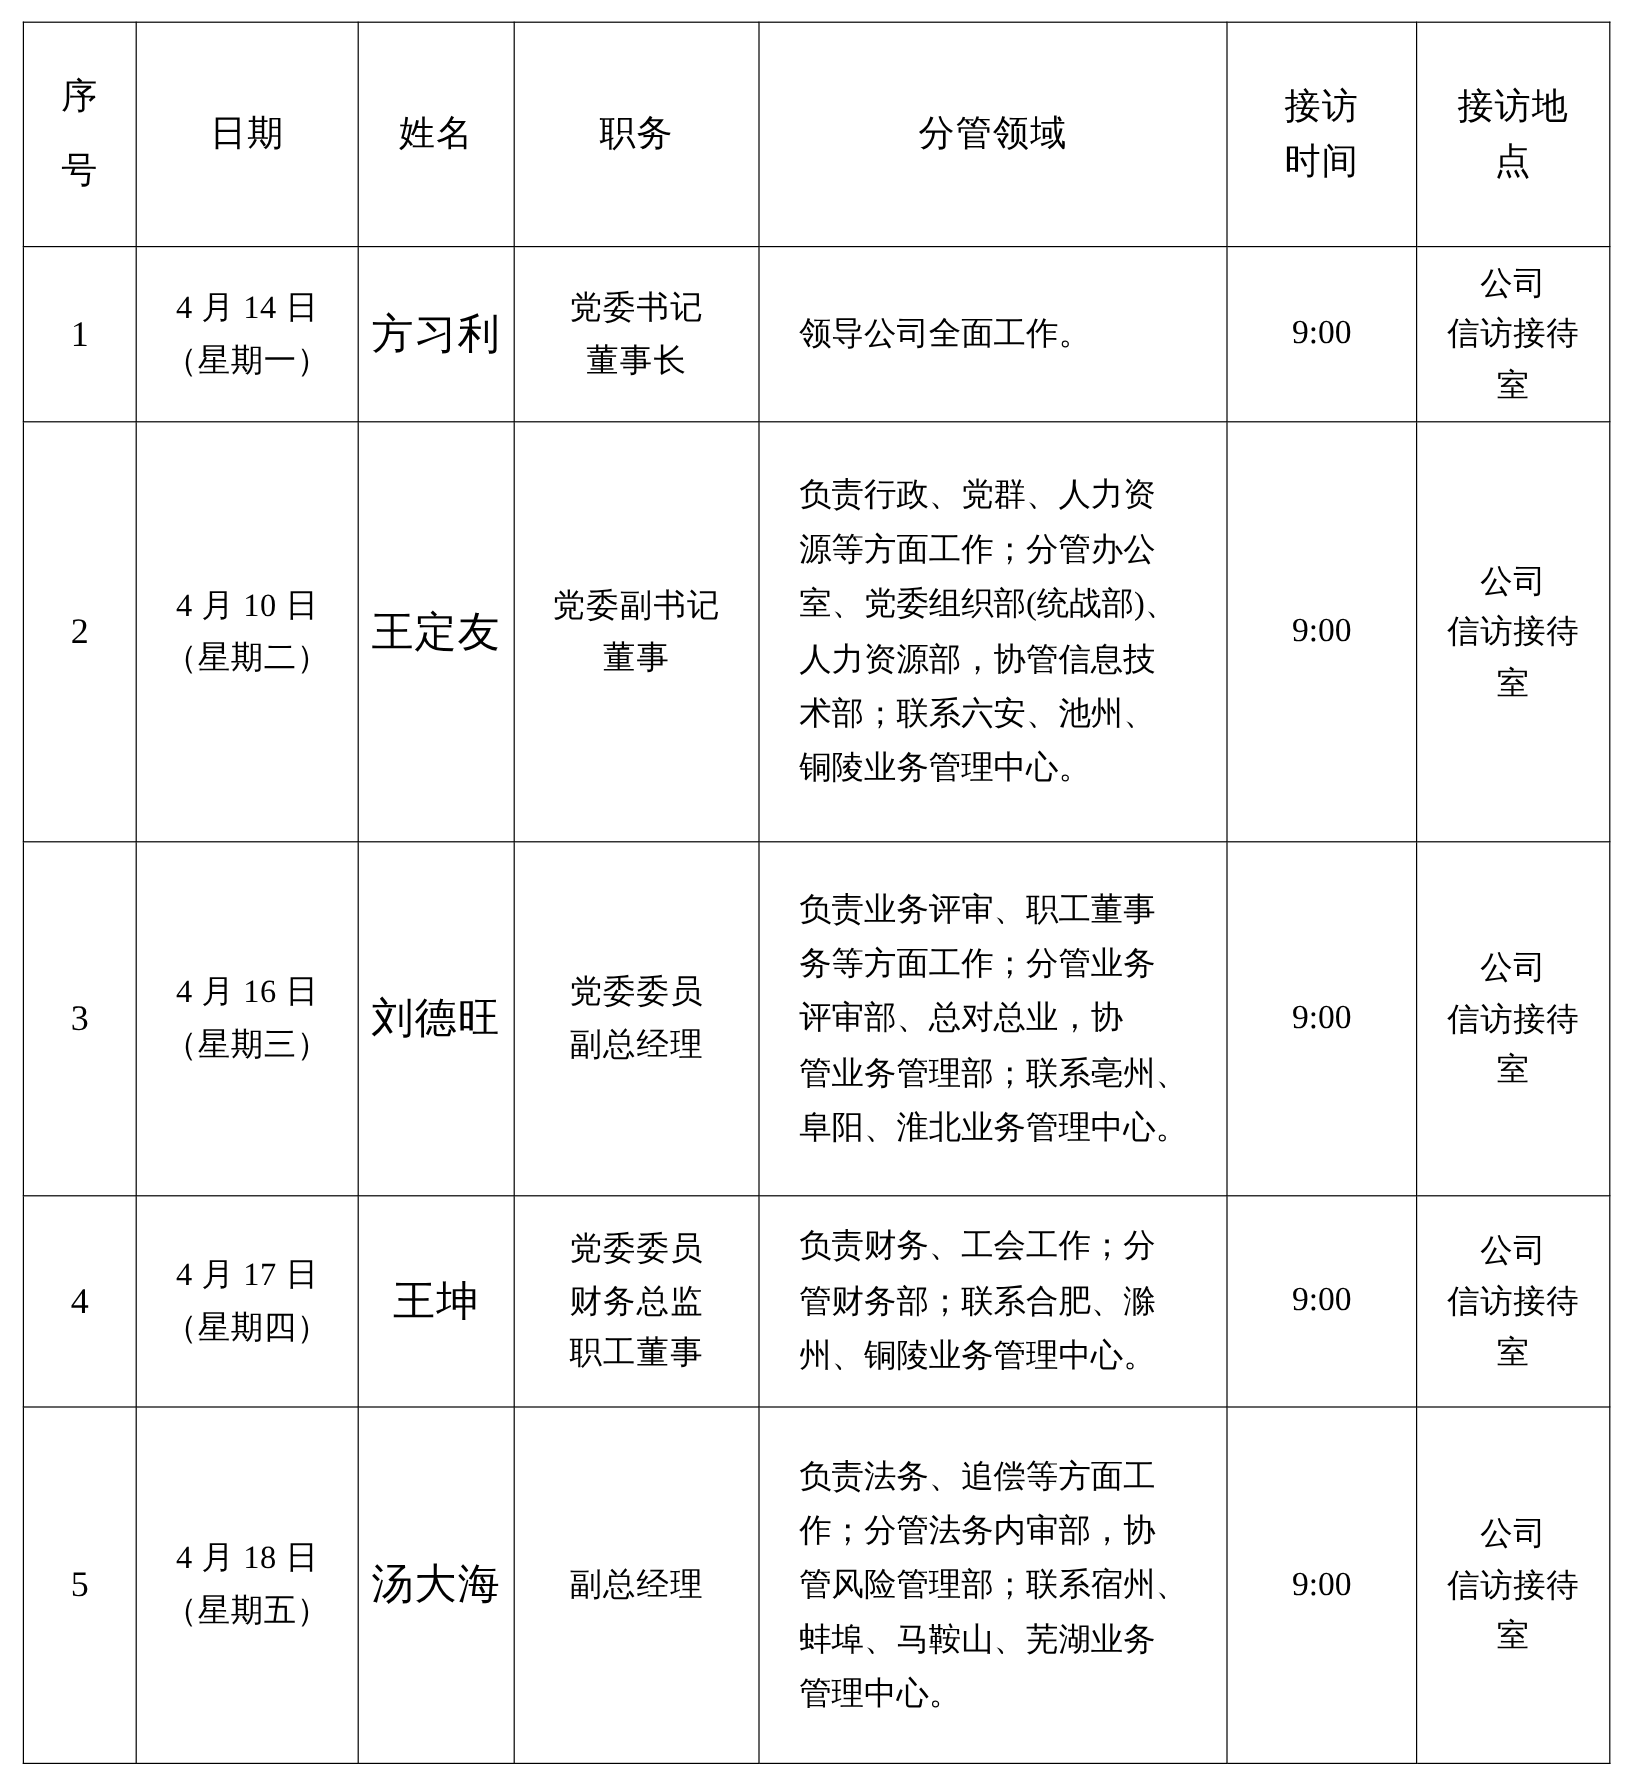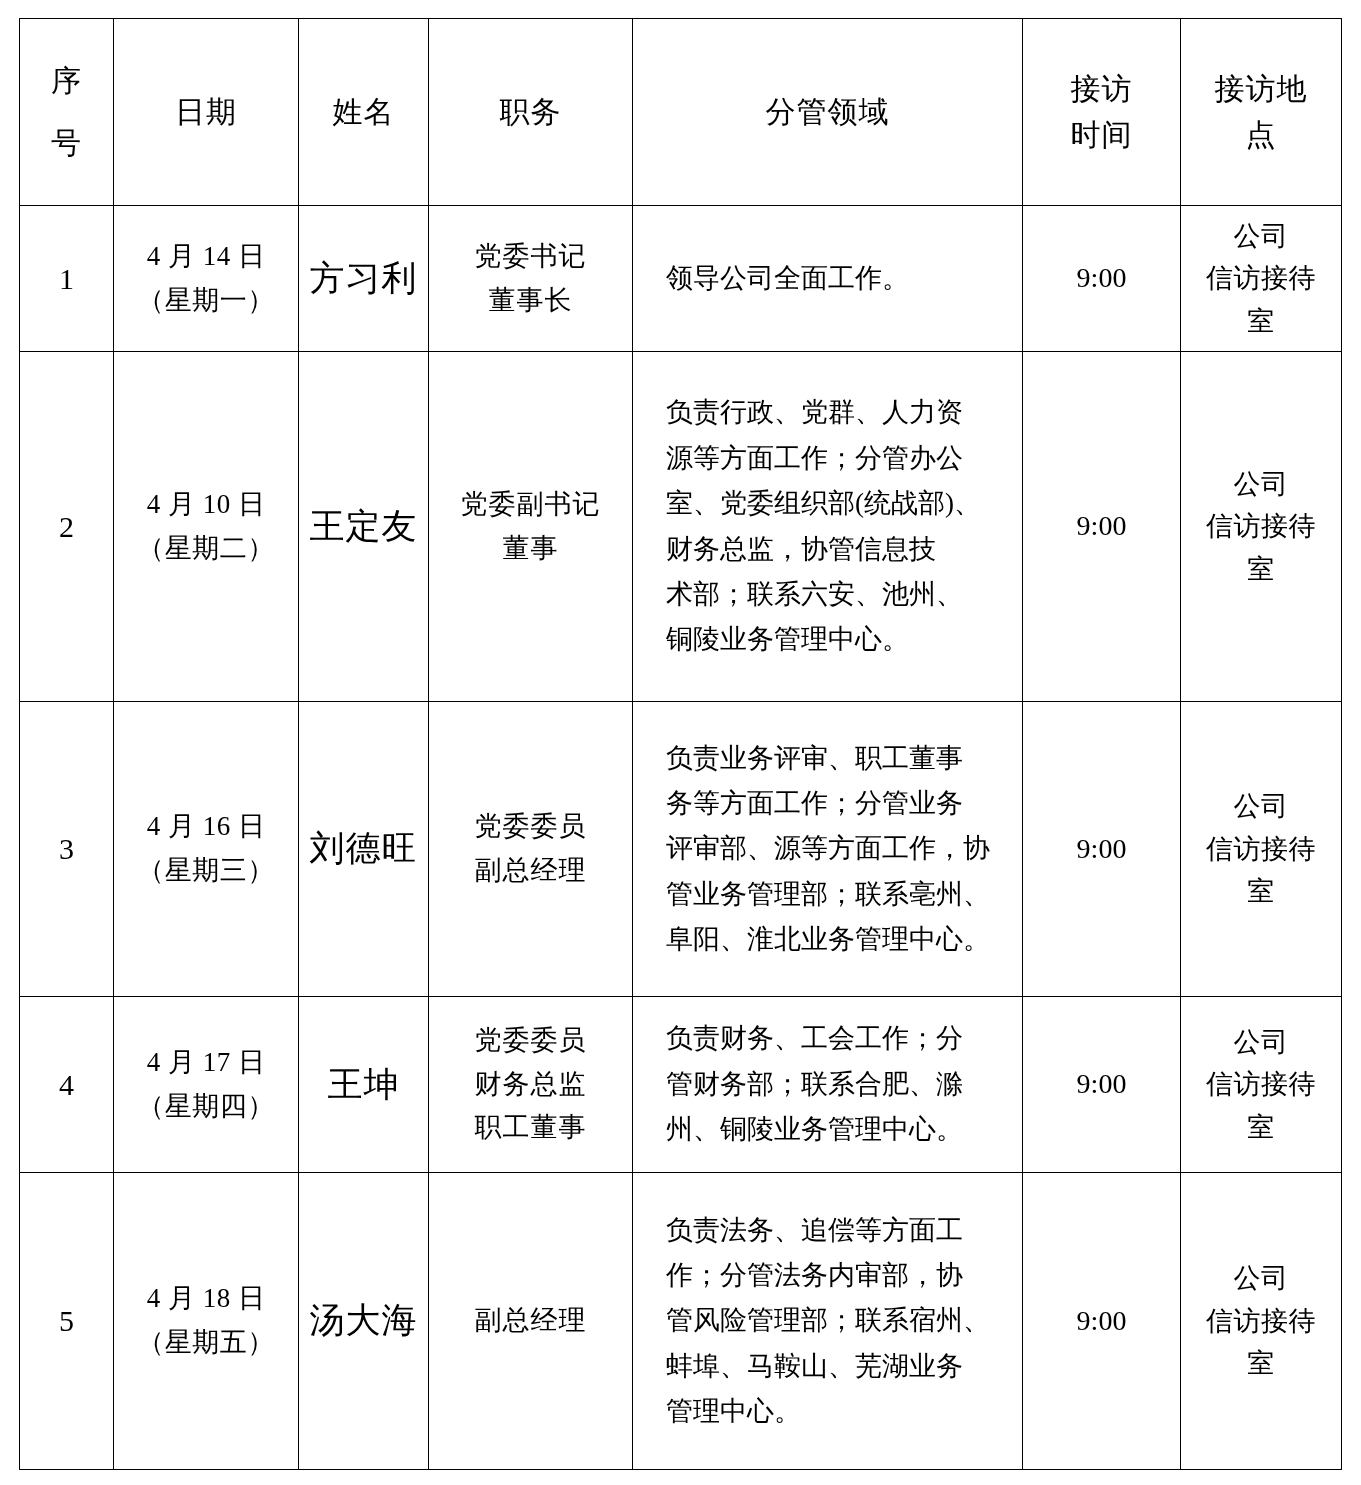--- a/index.html
+++ b/index.html
@@ -224,21 +224,21 @@
         </td>
         <td class="cell name">王定友</td>
         <td class="cell position">
           <div class="p-line">党委副书记</div>
           <div class="p-line">董事</div>
         </td>
         <td class="cell field">
           <span class="f-line">负责行政、党群、人力资</span>
           <span class="f-line">源等方面工作；分管办公</span>
           <span class="f-line">室、党委组织部(统战部)、</span>
-          <span class="f-line">财务总监，协管信息技</span>
+          <span class="f-line">人力资源部，协管信息技</span>
           <span class="f-line">术部；联系六安、池州、</span>
           <span class="f-line">铜陵业务管理中心。</span>
         </td>
         <td class="cell time">9:00</td>
         <td class="cell place">
           <span class="pl-line">公司</span>
           <span class="pl-line">信访接待</span>
           <span class="pl-line">室</span>
         </td>
       </tr>
@@ -250,21 +250,21 @@
           <div class="d-line2">（星期三）</div>
         </td>
         <td class="cell name">刘德旺</td>
         <td class="cell position">
           <div class="p-line">党委委员</div>
           <div class="p-line">副总经理</div>
         </td>
         <td class="cell field">
           <span class="f-line">负责业务评审、职工董事</span>
           <span class="f-line">务等方面工作；分管业务</span>
-          <span class="f-line">评审部、源等方面工作，协</span>
+          <span class="f-line">评审部、总对总业，协</span>
           <span class="f-line">管业务管理部；联系亳州、</span>
           <span class="f-line">阜阳、淮北业务管理中心。</span>
         </td>
         <td class="cell time">9:00</td>
         <td class="cell place">
           <span class="pl-line">公司</span>
           <span class="pl-line">信访接待</span>
           <span class="pl-line">室</span>
         </td>
       </tr>

